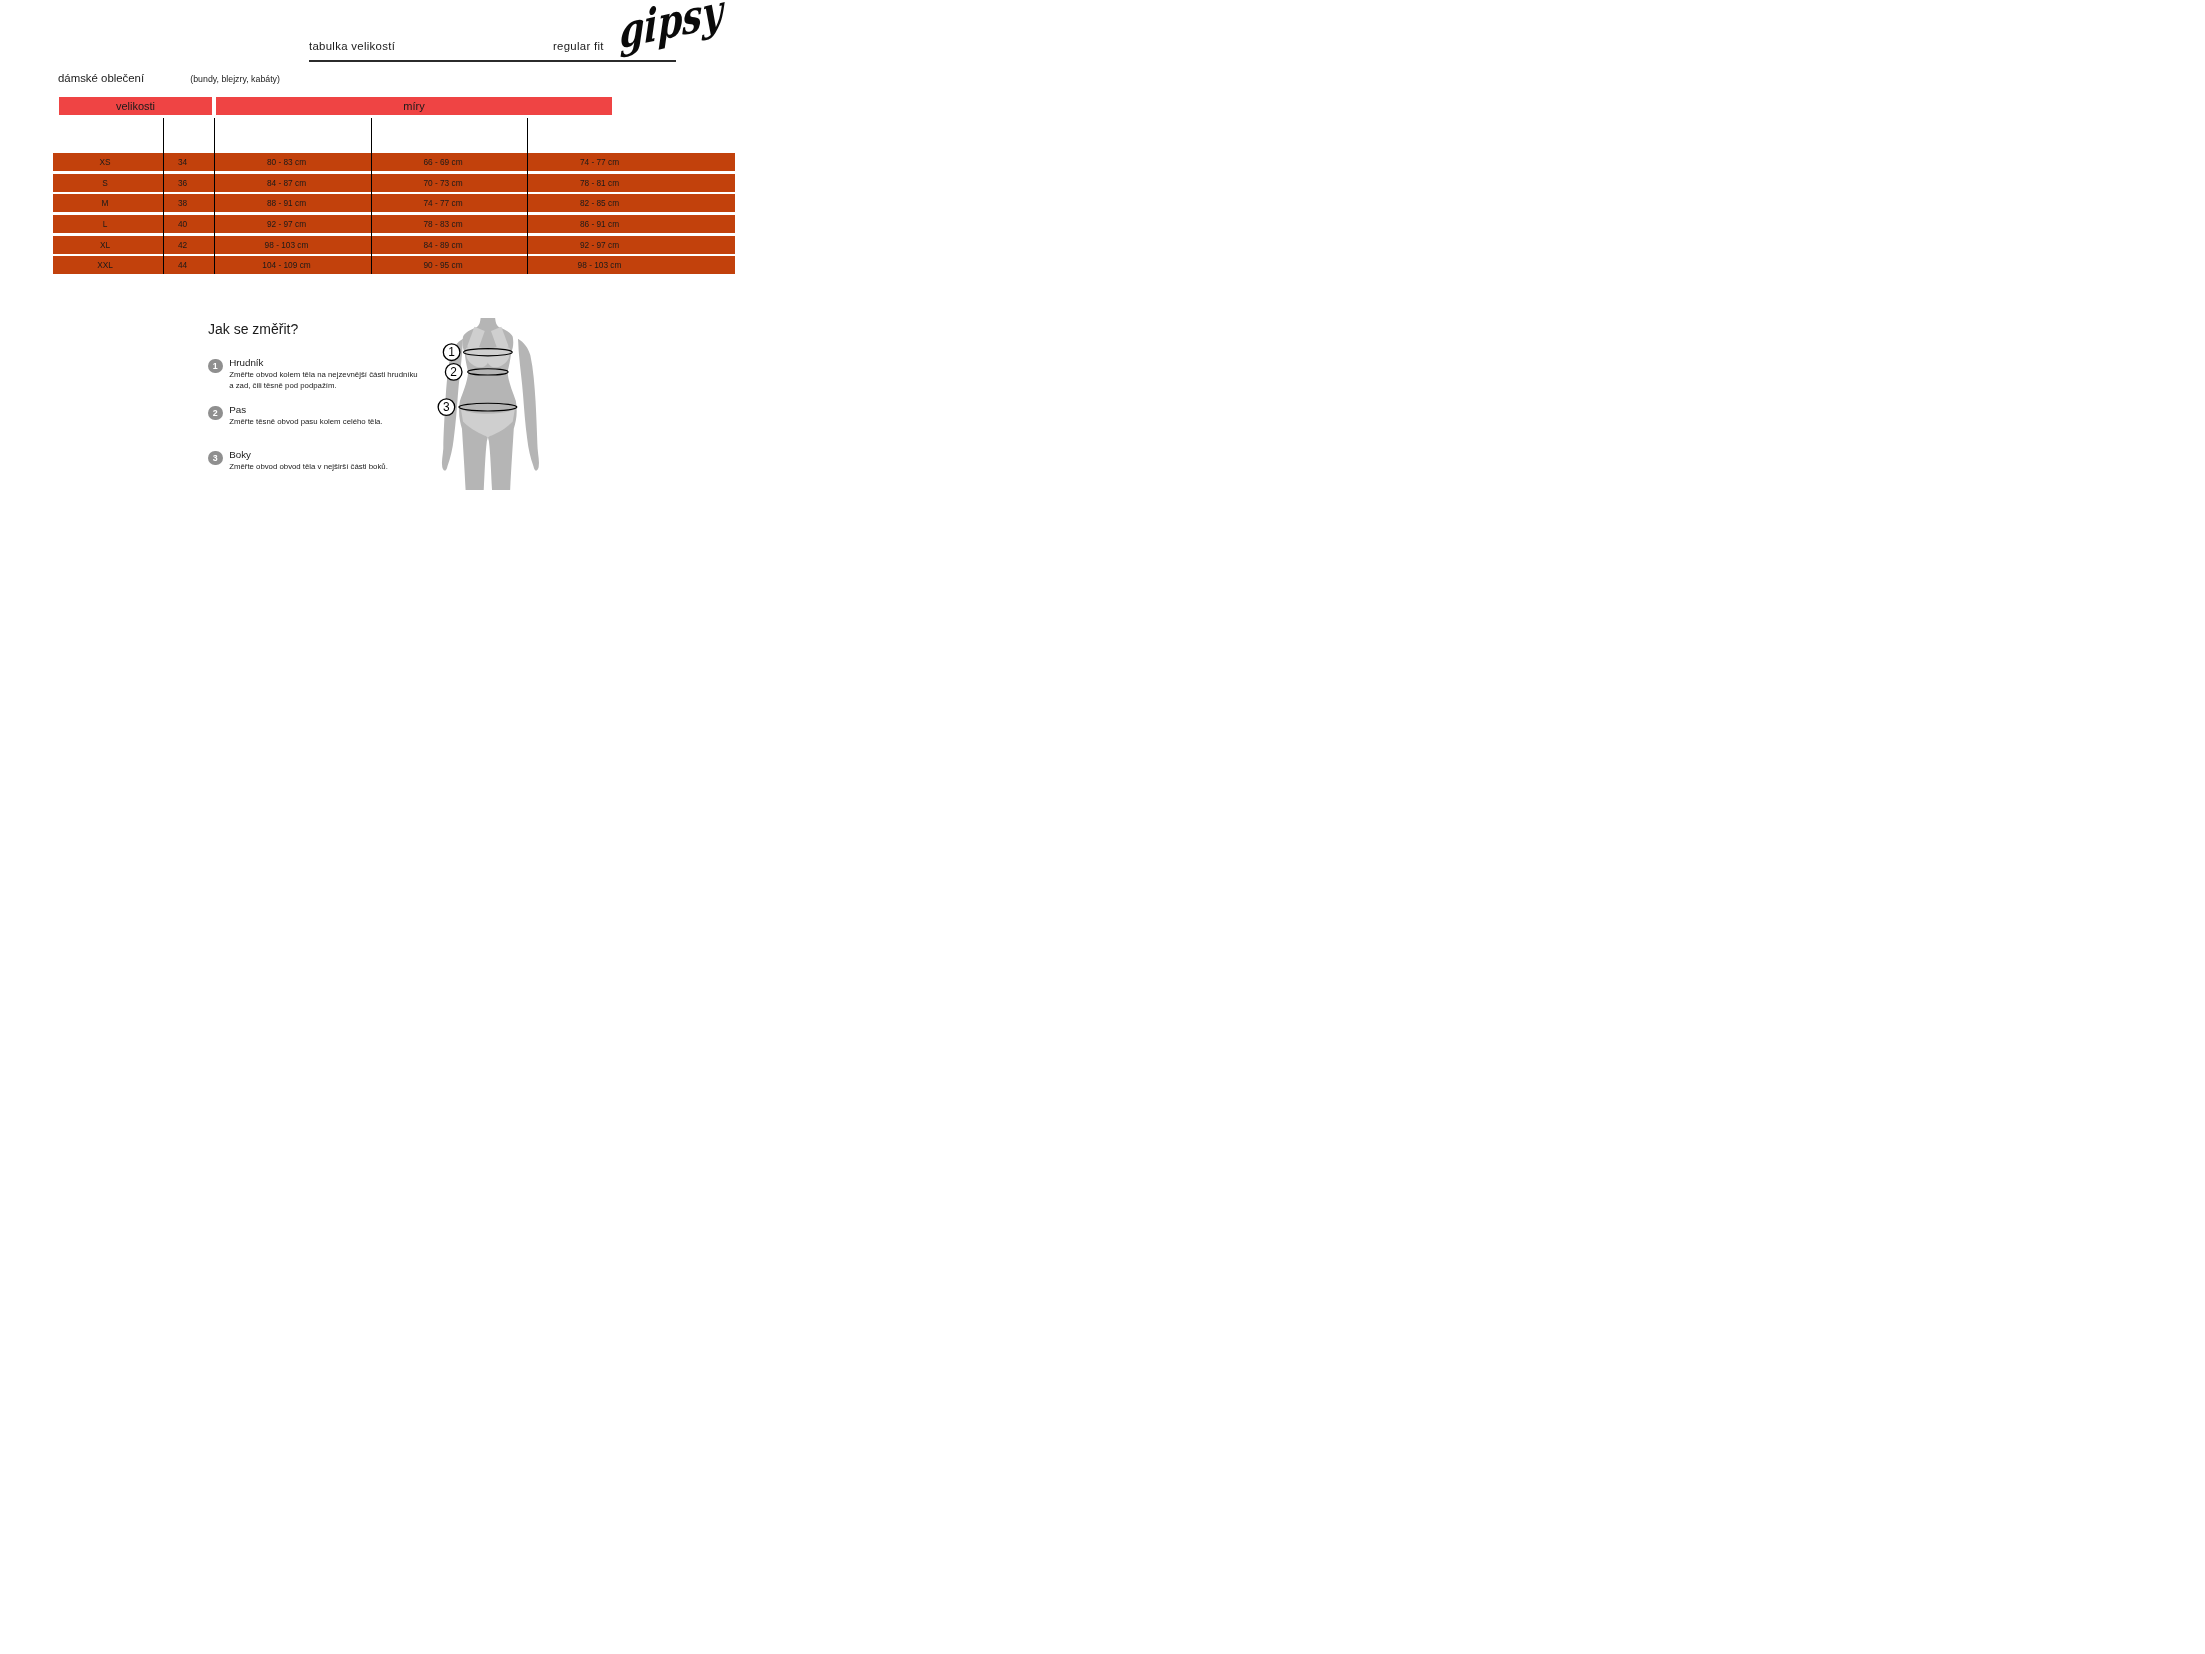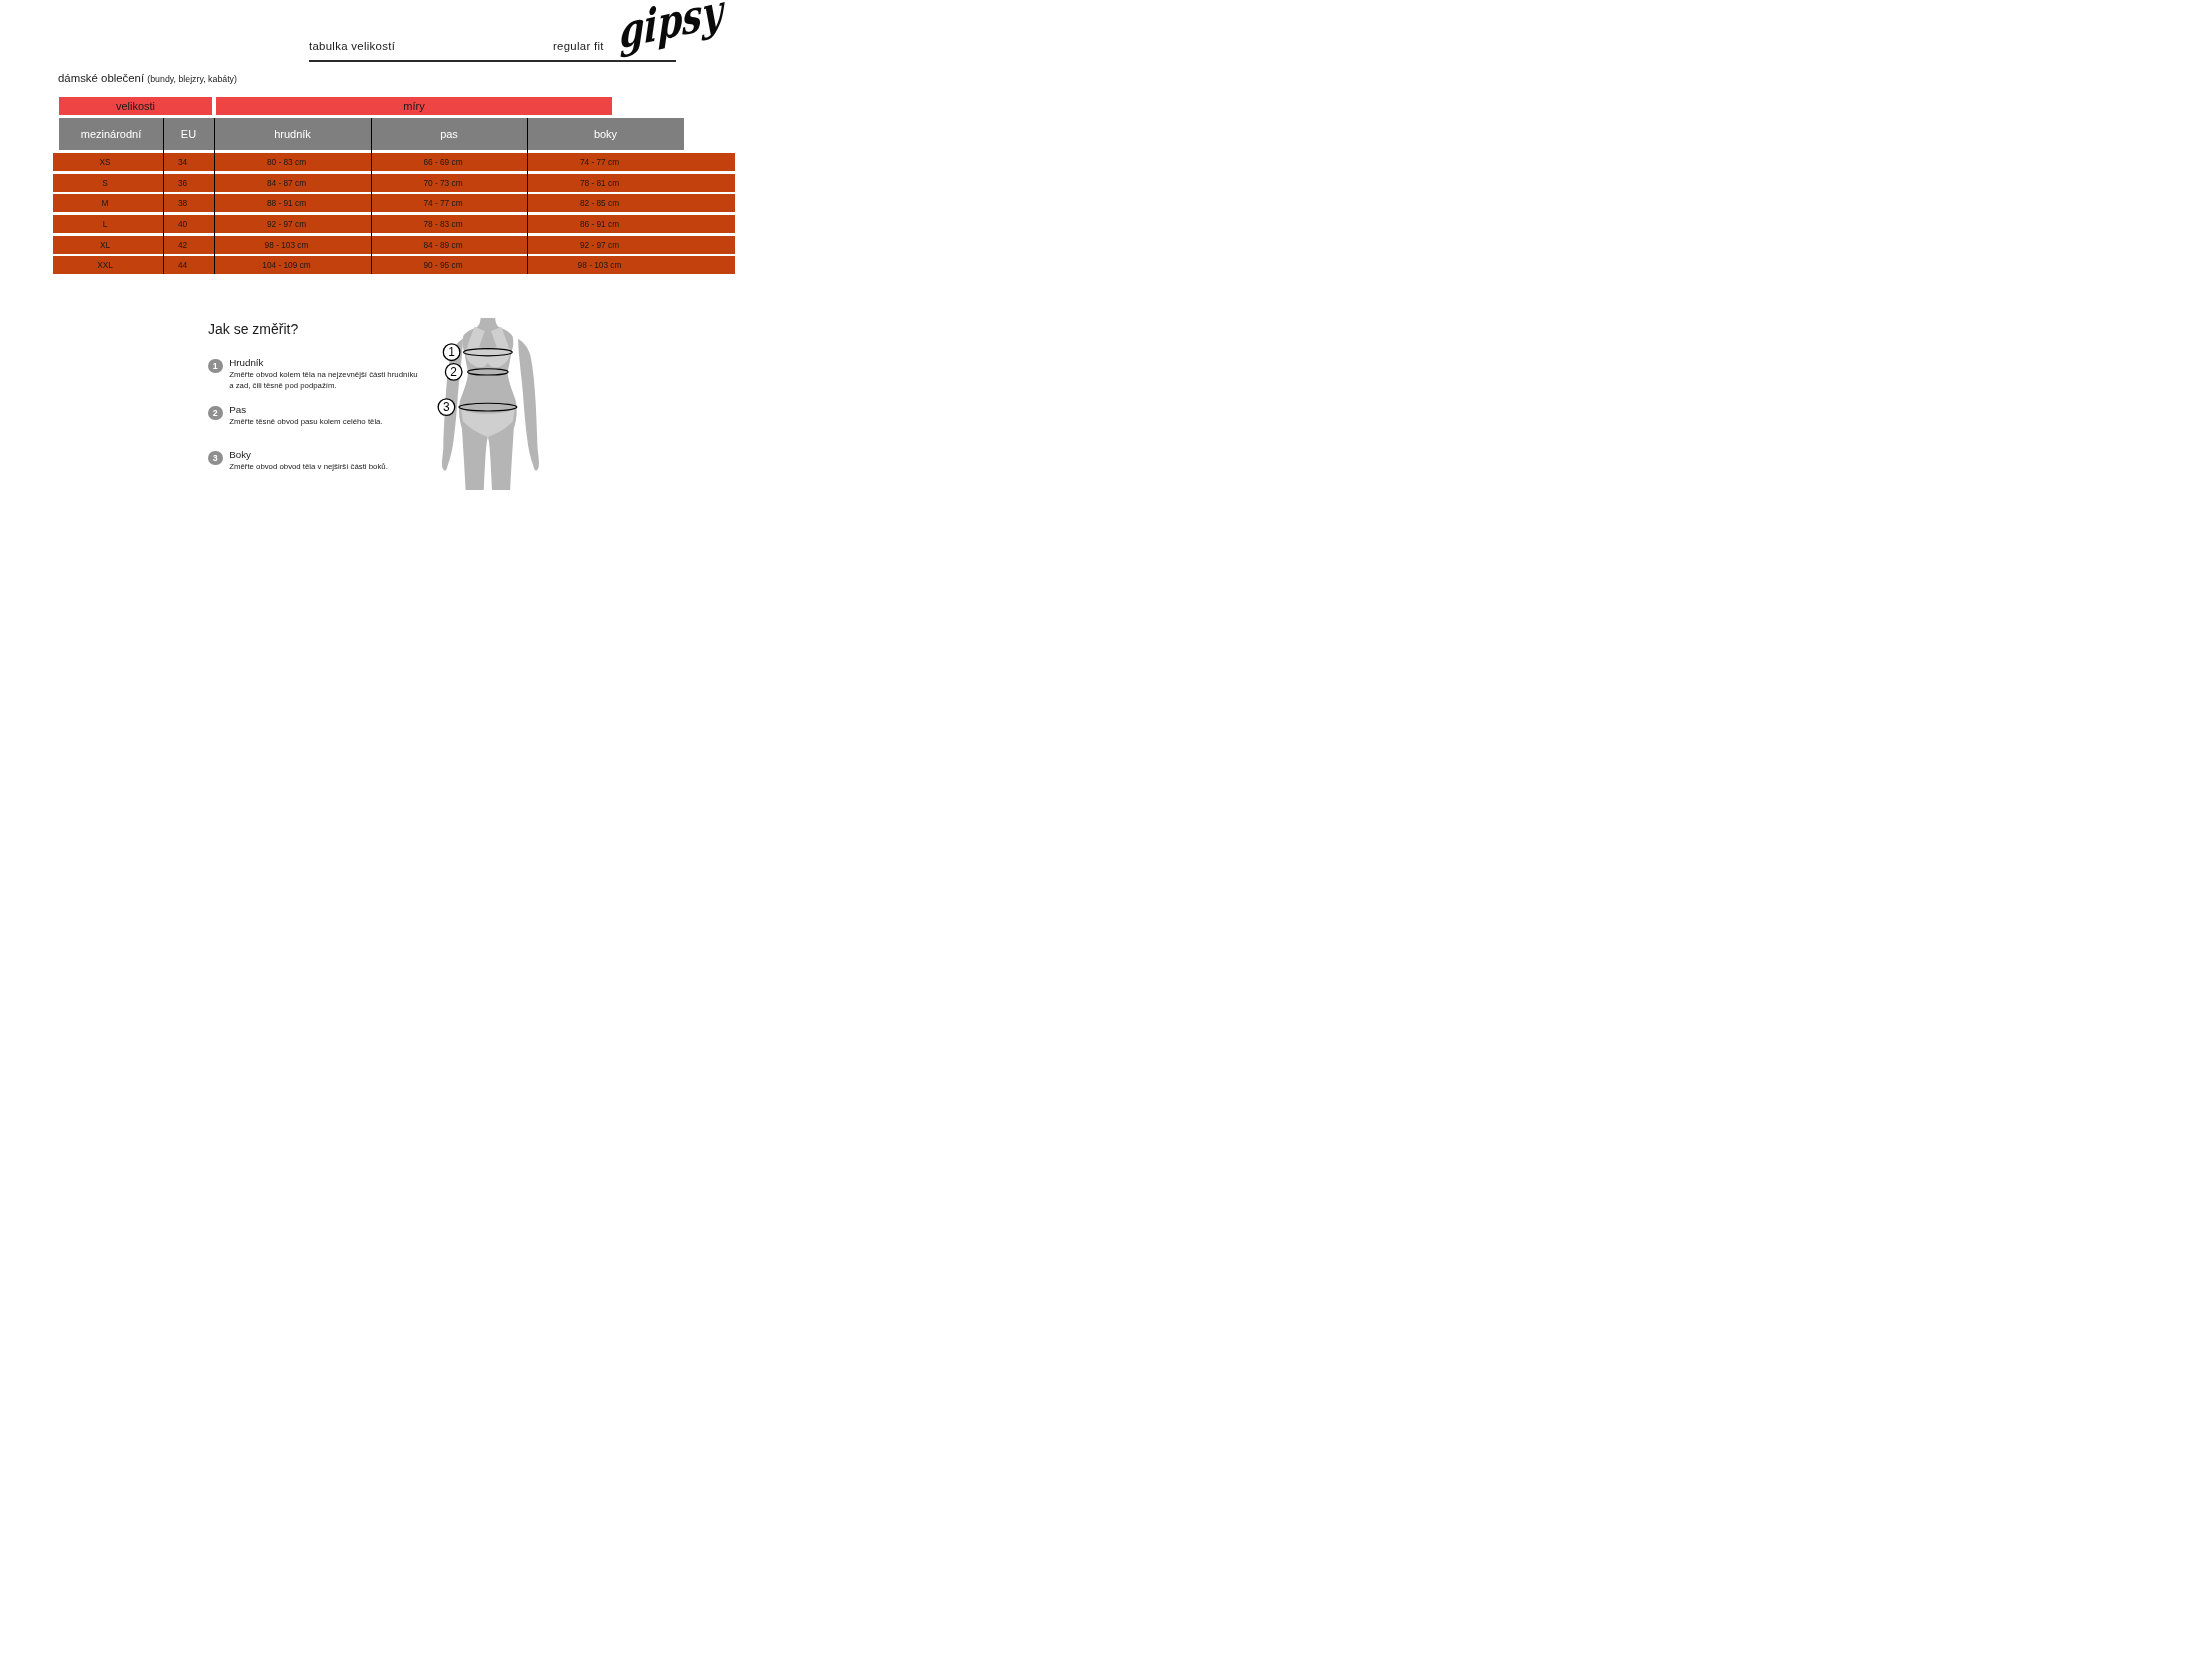--- a/index.html
+++ b/index.html
@@ -16,21 +16,21 @@
   .fit-label{position:absolute;left:553px;top:40px;font-size:11.4px;letter-spacing:0.3px;}
   .header-rule{position:absolute;left:309px;top:60px;width:367px;height:1.6px;background:#2b2b2b;}
   .brand-logo{
     position:absolute;left:619px;top:11.4px;width:67px;height:67px;
     font-family:"DejaVu Serif", serif;font-style:italic;font-weight:bold;
     font-size:36px;line-height:1;color:#0a0a0a;
     transform:rotate(-12deg) skewX(-12deg) scaleY(1.25);
     transform-origin:50% 50%;
   }
   .subtitle{position:absolute;left:58px;top:72px;font-size:11.4px;}
-  .subtitle .note{font-size:8.8px;}
+  .subtitle .note{font-size:8.8px;margin-left:43px;}
   
   .group-cell{
     position:absolute;top:97px;height:18px;background:#ef4444;
     display:flex;align-items:center;justify-content:center;font-size:11px;
   }
   .group-sizes{left:59px;width:153px;}
   .group-measures{left:216px;width:396px;}
   .head-row{
     position:absolute;left:59px;top:118px;width:625px;height:32px;
     background:#7f7f7f;display:flex;
@@ -68,27 +68,20 @@
   <div class="brand-logo">gipsy</div>
 
   <div class="subtitle">
     <span>dámské oblečení</span>
     <span class="note">(bundy, blejzry, kabáty)</span>
   </div>
 
   <div class="group-cell group-sizes">velikosti</div>
   <div class="group-cell group-measures">míry</div>
 
-  <div class="head-row">
-    <div class="cell col-0">mezinárodní</div>
-    <div class="cell col-1">EU</div>
-    <div class="cell col-2">hrudník</div>
-    <div class="cell col-3">pas</div>
-    <div class="cell col-4">boky</div>
-  </div>
 
   <div class="data-row" style="top:153px">
     <div class="cell col-0">XS</div>
     <div class="cell col-1">34</div>
     <div class="cell col-2">80 - 83 cm</div>
     <div class="cell col-3">66 - 69 cm</div>
     <div class="cell col-4">74 - 77 cm</div>
   </div>
   <div class="data-row" style="top:174px">
     <div class="cell col-0">S</div>

